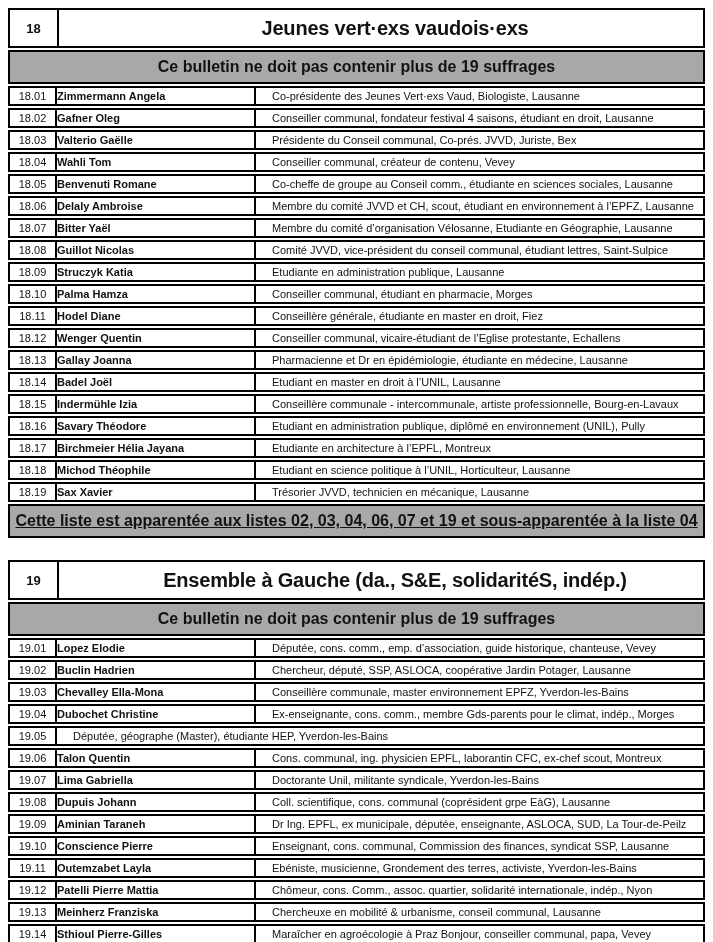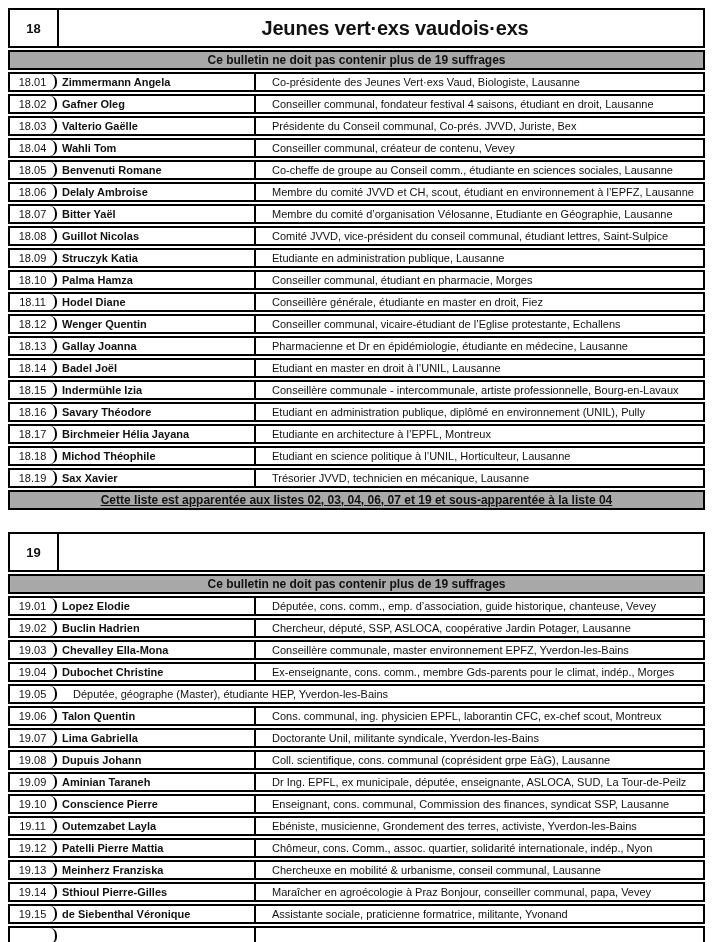--- a/index.html
+++ b/index.html
@@ -30,49 +30,47 @@
   .header-title {
     flex: 1;
     display: flex; align-items: center; justify-content: center;
     font-weight: bold; font-size: 20px;
     letter-spacing: -0.2px;
     white-space: nowrap;
     padding-left: 28px;
   }
 
   .bar {
-    height: 20px;
+    height: 34px;
     border: 2px solid #000;
     background: #a8a8a8;
     display: flex; align-items: center; justify-content: center;
-    font-weight: bold; font-size: 12px;
+    font-weight: bold; font-size: 16px;
     margin-bottom: 2px;
     white-space: nowrap;
   }
 
   .rows { width: 100%; }
   .row {
     display: flex;
     height: 20px;
     border: 2px solid #000;
     margin-bottom: 2px;
     background: #fff;
   }
   .c-num {
     width: 47px;
     border-right: 2px solid #000;
     display: flex; align-items: center; justify-content: center;
     font-size: 11px;
-    border-radius: 7px;
   }
   .c-name {
     width: 199px;
     border-right: 2px solid #000;
     display: flex; align-items: center;
-    padding-left: 5px;
     font-size: 11px; font-weight: bold;
     white-space: nowrap; overflow: hidden;
   }
   .c-desc {
     flex: 1;
     display: flex; align-items: center;
     padding-left: 16px;
     font-size: 11px;
     white-space: nowrap; overflow: hidden;
   }
@@ -204,20 +202,21 @@
           <div class="c-name">Sax Xavier</div>
           <div class="c-desc">Trésorier JVVD, technicien en mécanique, Lausanne</div>
         </div>
       </div>
     <div class="bar" style="background: rgb(168, 168, 168); text-decoration: underline;">Cette liste est apparentée aux listes 02, 03, 04, 06, 07 et 19 et sous-apparentée à la liste 04</div>
   </section>
 
   <section class="ballot-list">
     <div class="list-header">
       <div class="header-num">19</div>
+      <div class="header-title">Ensemble à Gauche (da., S&amp;E, solidaritéS, indép.)</div>
     </div>
     <div class="bar" style="background: rgb(168, 168, 168);">Ce bulletin ne doit pas contenir plus de 19 suffrages</div>
     <div class="rows">
 
         <div class="row">
           <div class="c-num">19.01</div>
           <div class="c-name">Lopez Elodie</div>
           <div class="c-desc">Députée, cons. comm., emp. d’association, guide historique, chanteuse, Vevey</div>
         </div>
 

